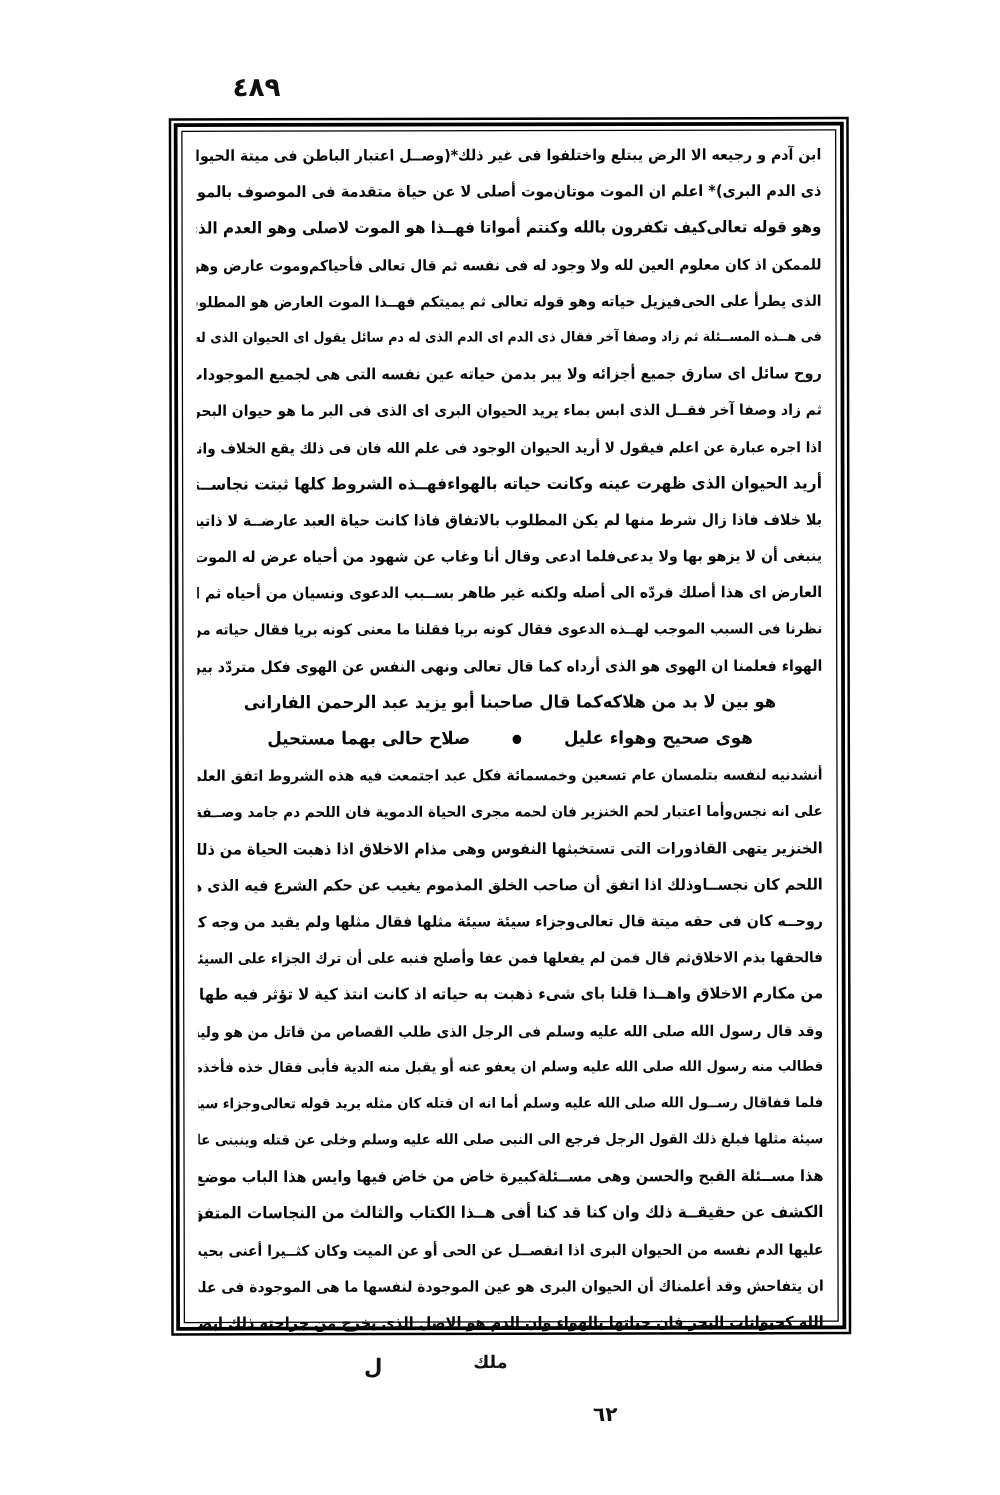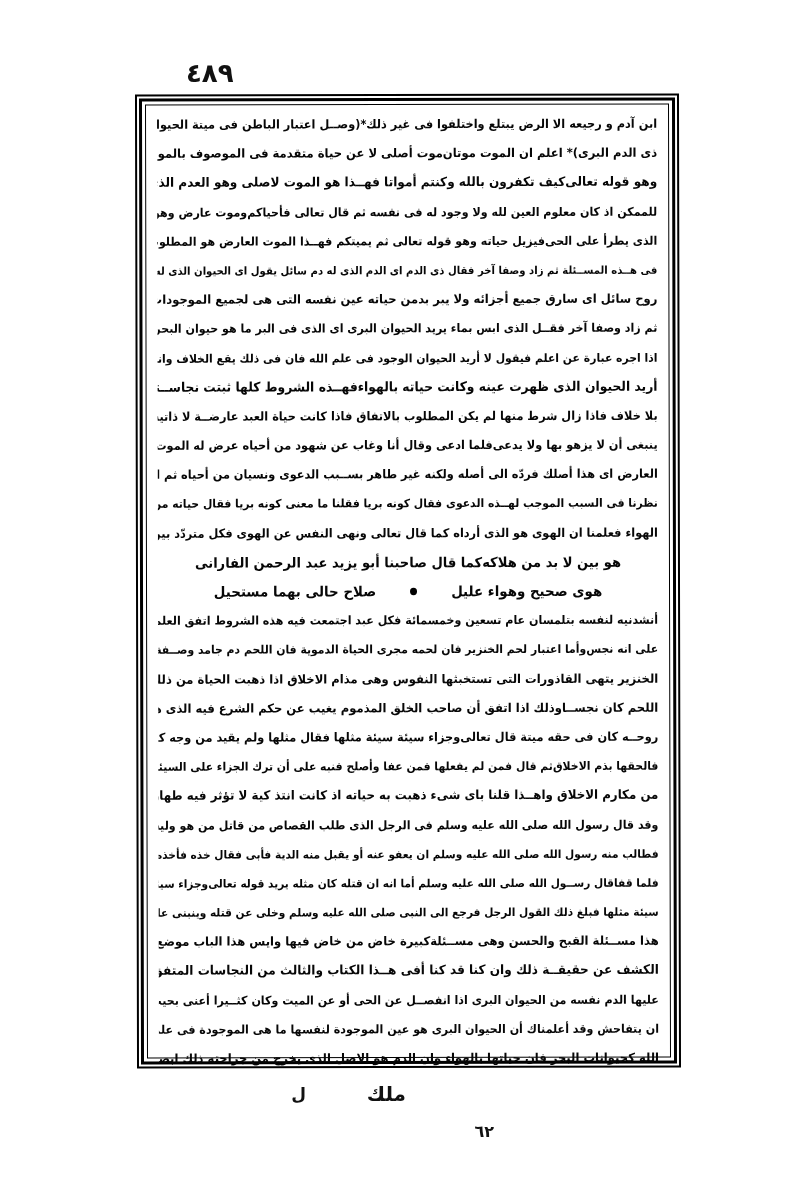--- a/index.html
+++ b/index.html
@@ -14,21 +14,21 @@
   }
 
   
   #folio-number{
     position:absolute;
     left:0; top:58px;
     width:235px;
     text-align:left;
     padding-left:186px;
     box-sizing:border-box;
-    font-size:26px;
+    font-size:21px;
     font-weight:700;
     letter-spacing:1px;
     color:#111;
     direction:rtl;
   }
 
   
   #text-frame{
     position:absolute;
     left:140px; top:98px;
@@ -120,21 +120,21 @@
   #signature-number{
     position:absolute;
     right:182px; top:4px;
     font-size:16px;
     letter-spacing:1px;
     margin-top:36px;
   }
   #catchword{
     position:absolute;
     right:270px; top:0px;
-    font-size:20px;
+    font-size:14px;
     margin-left:12px;
   }
   #sheet-mark{
     position:absolute;
     right:370px; top:2px;
     font-size:17px;
   }
 </style>
 </head>
 <body>

